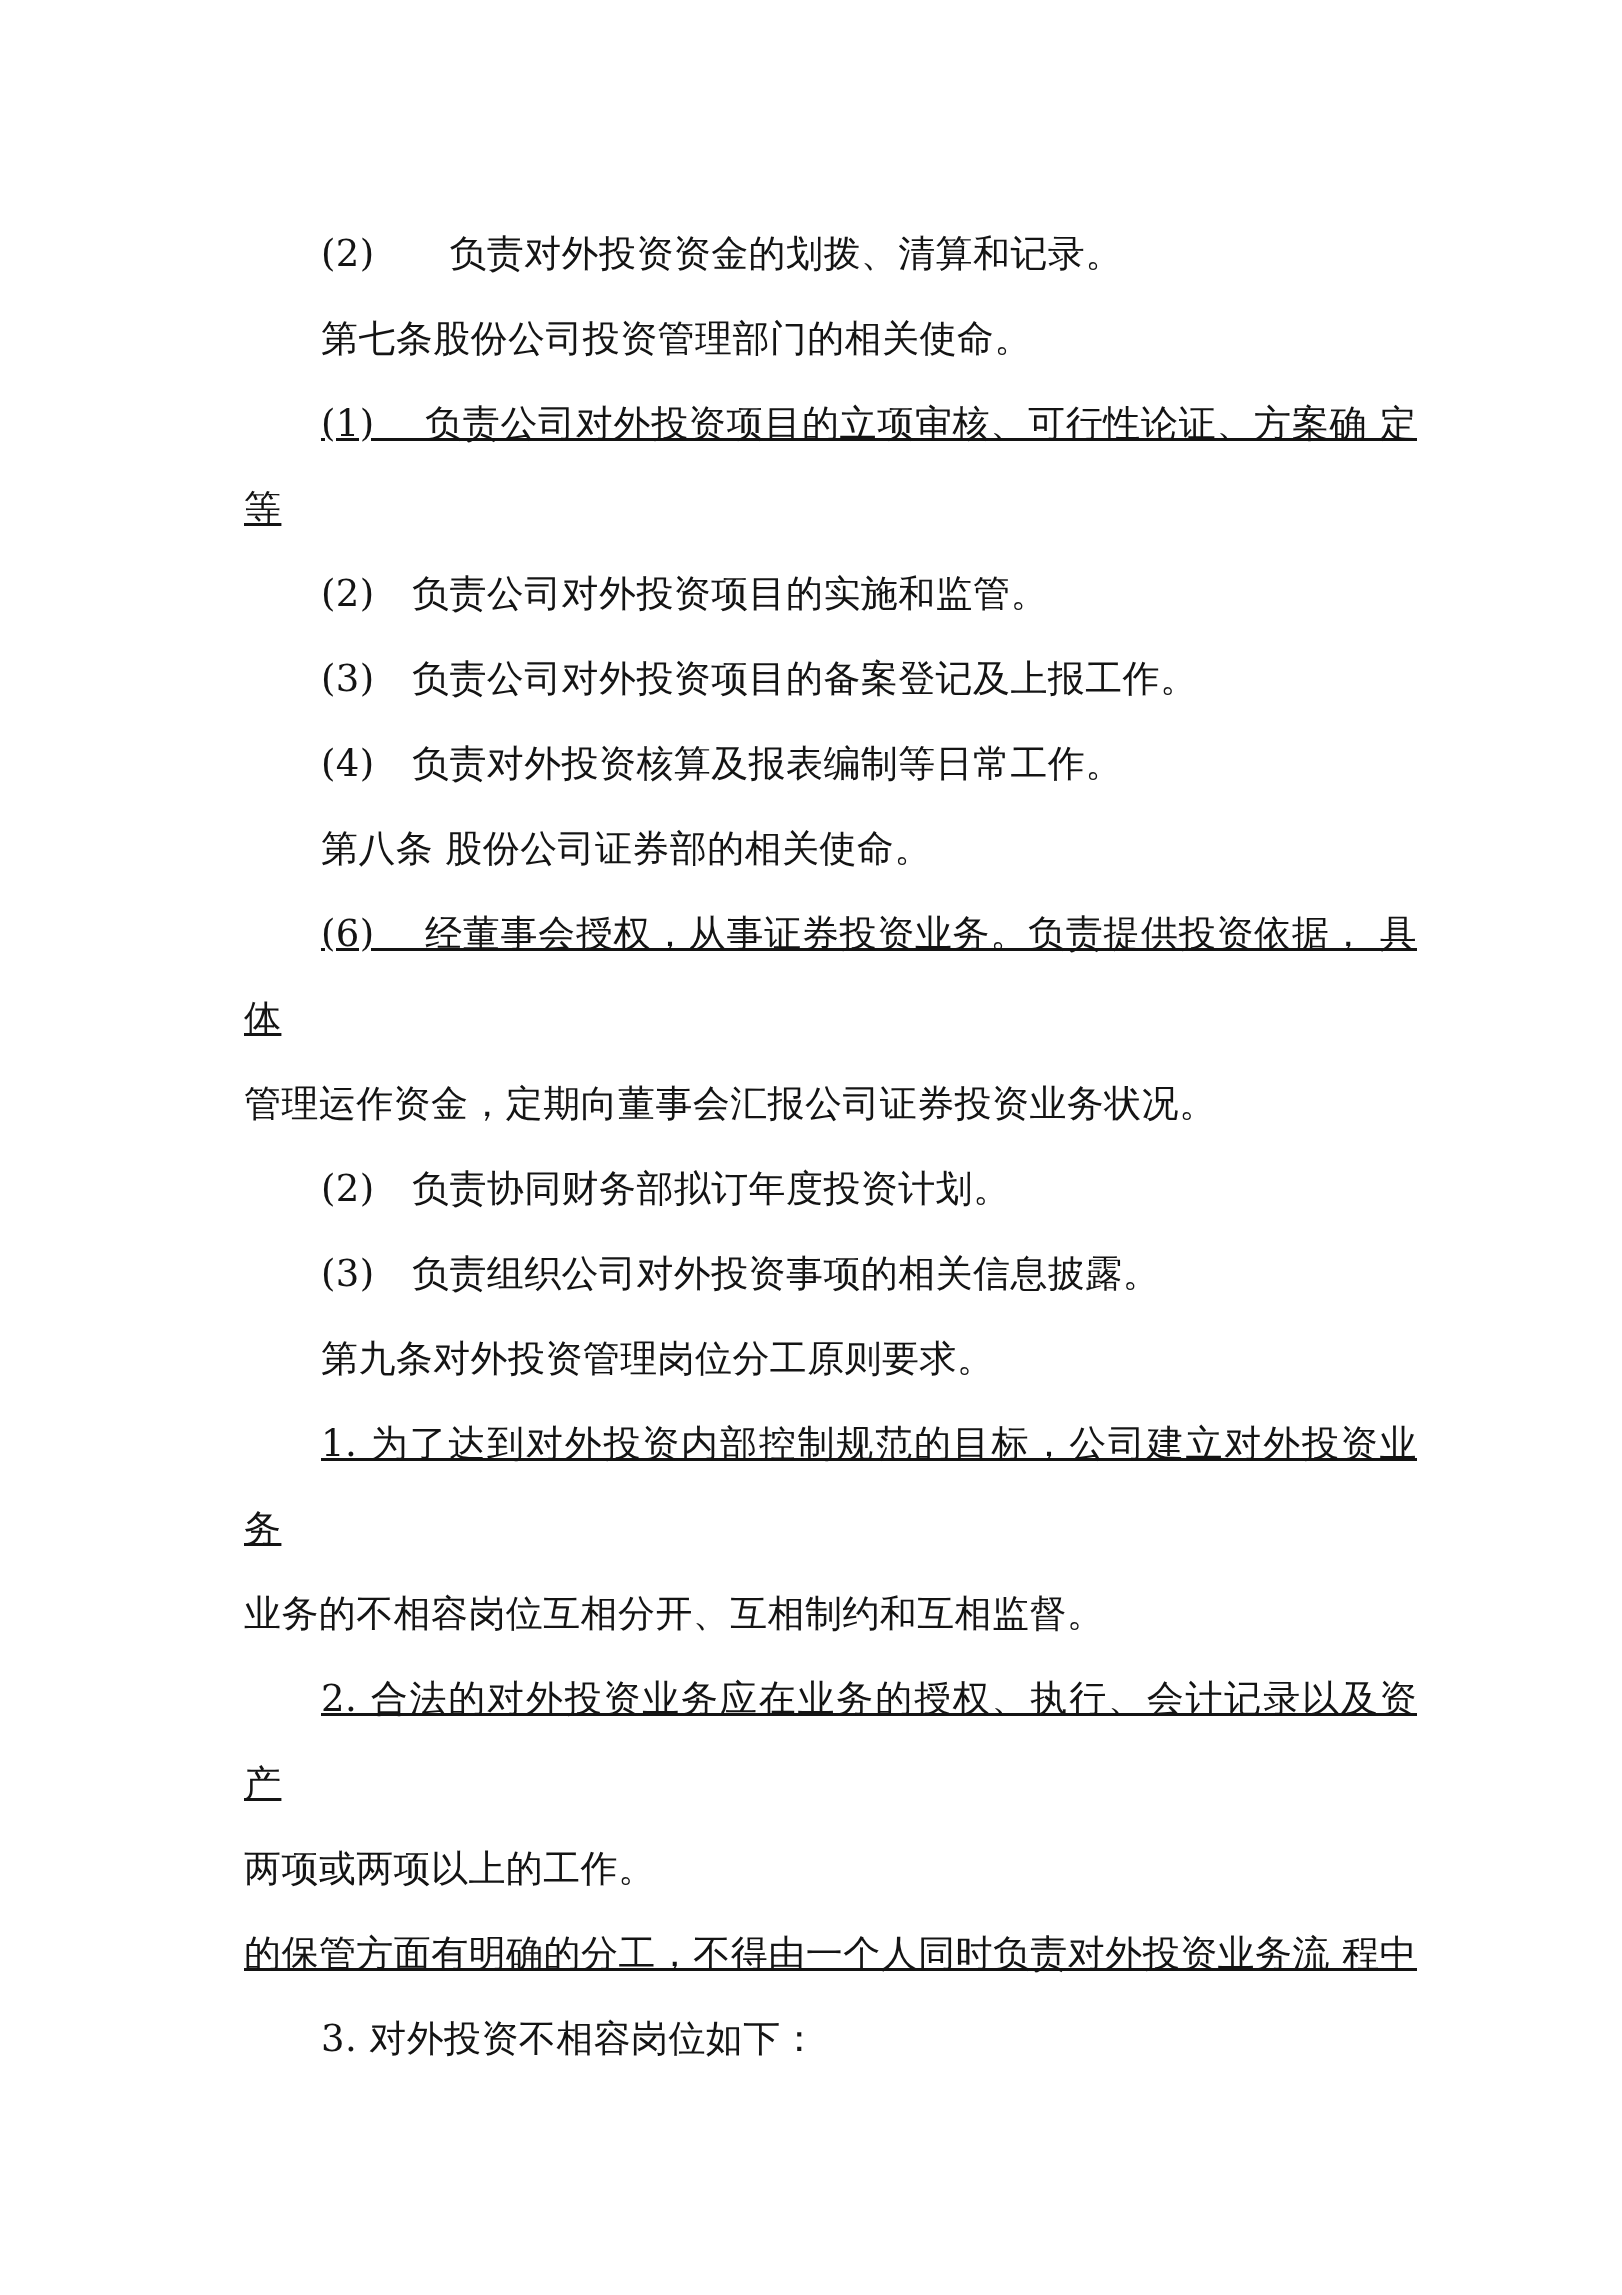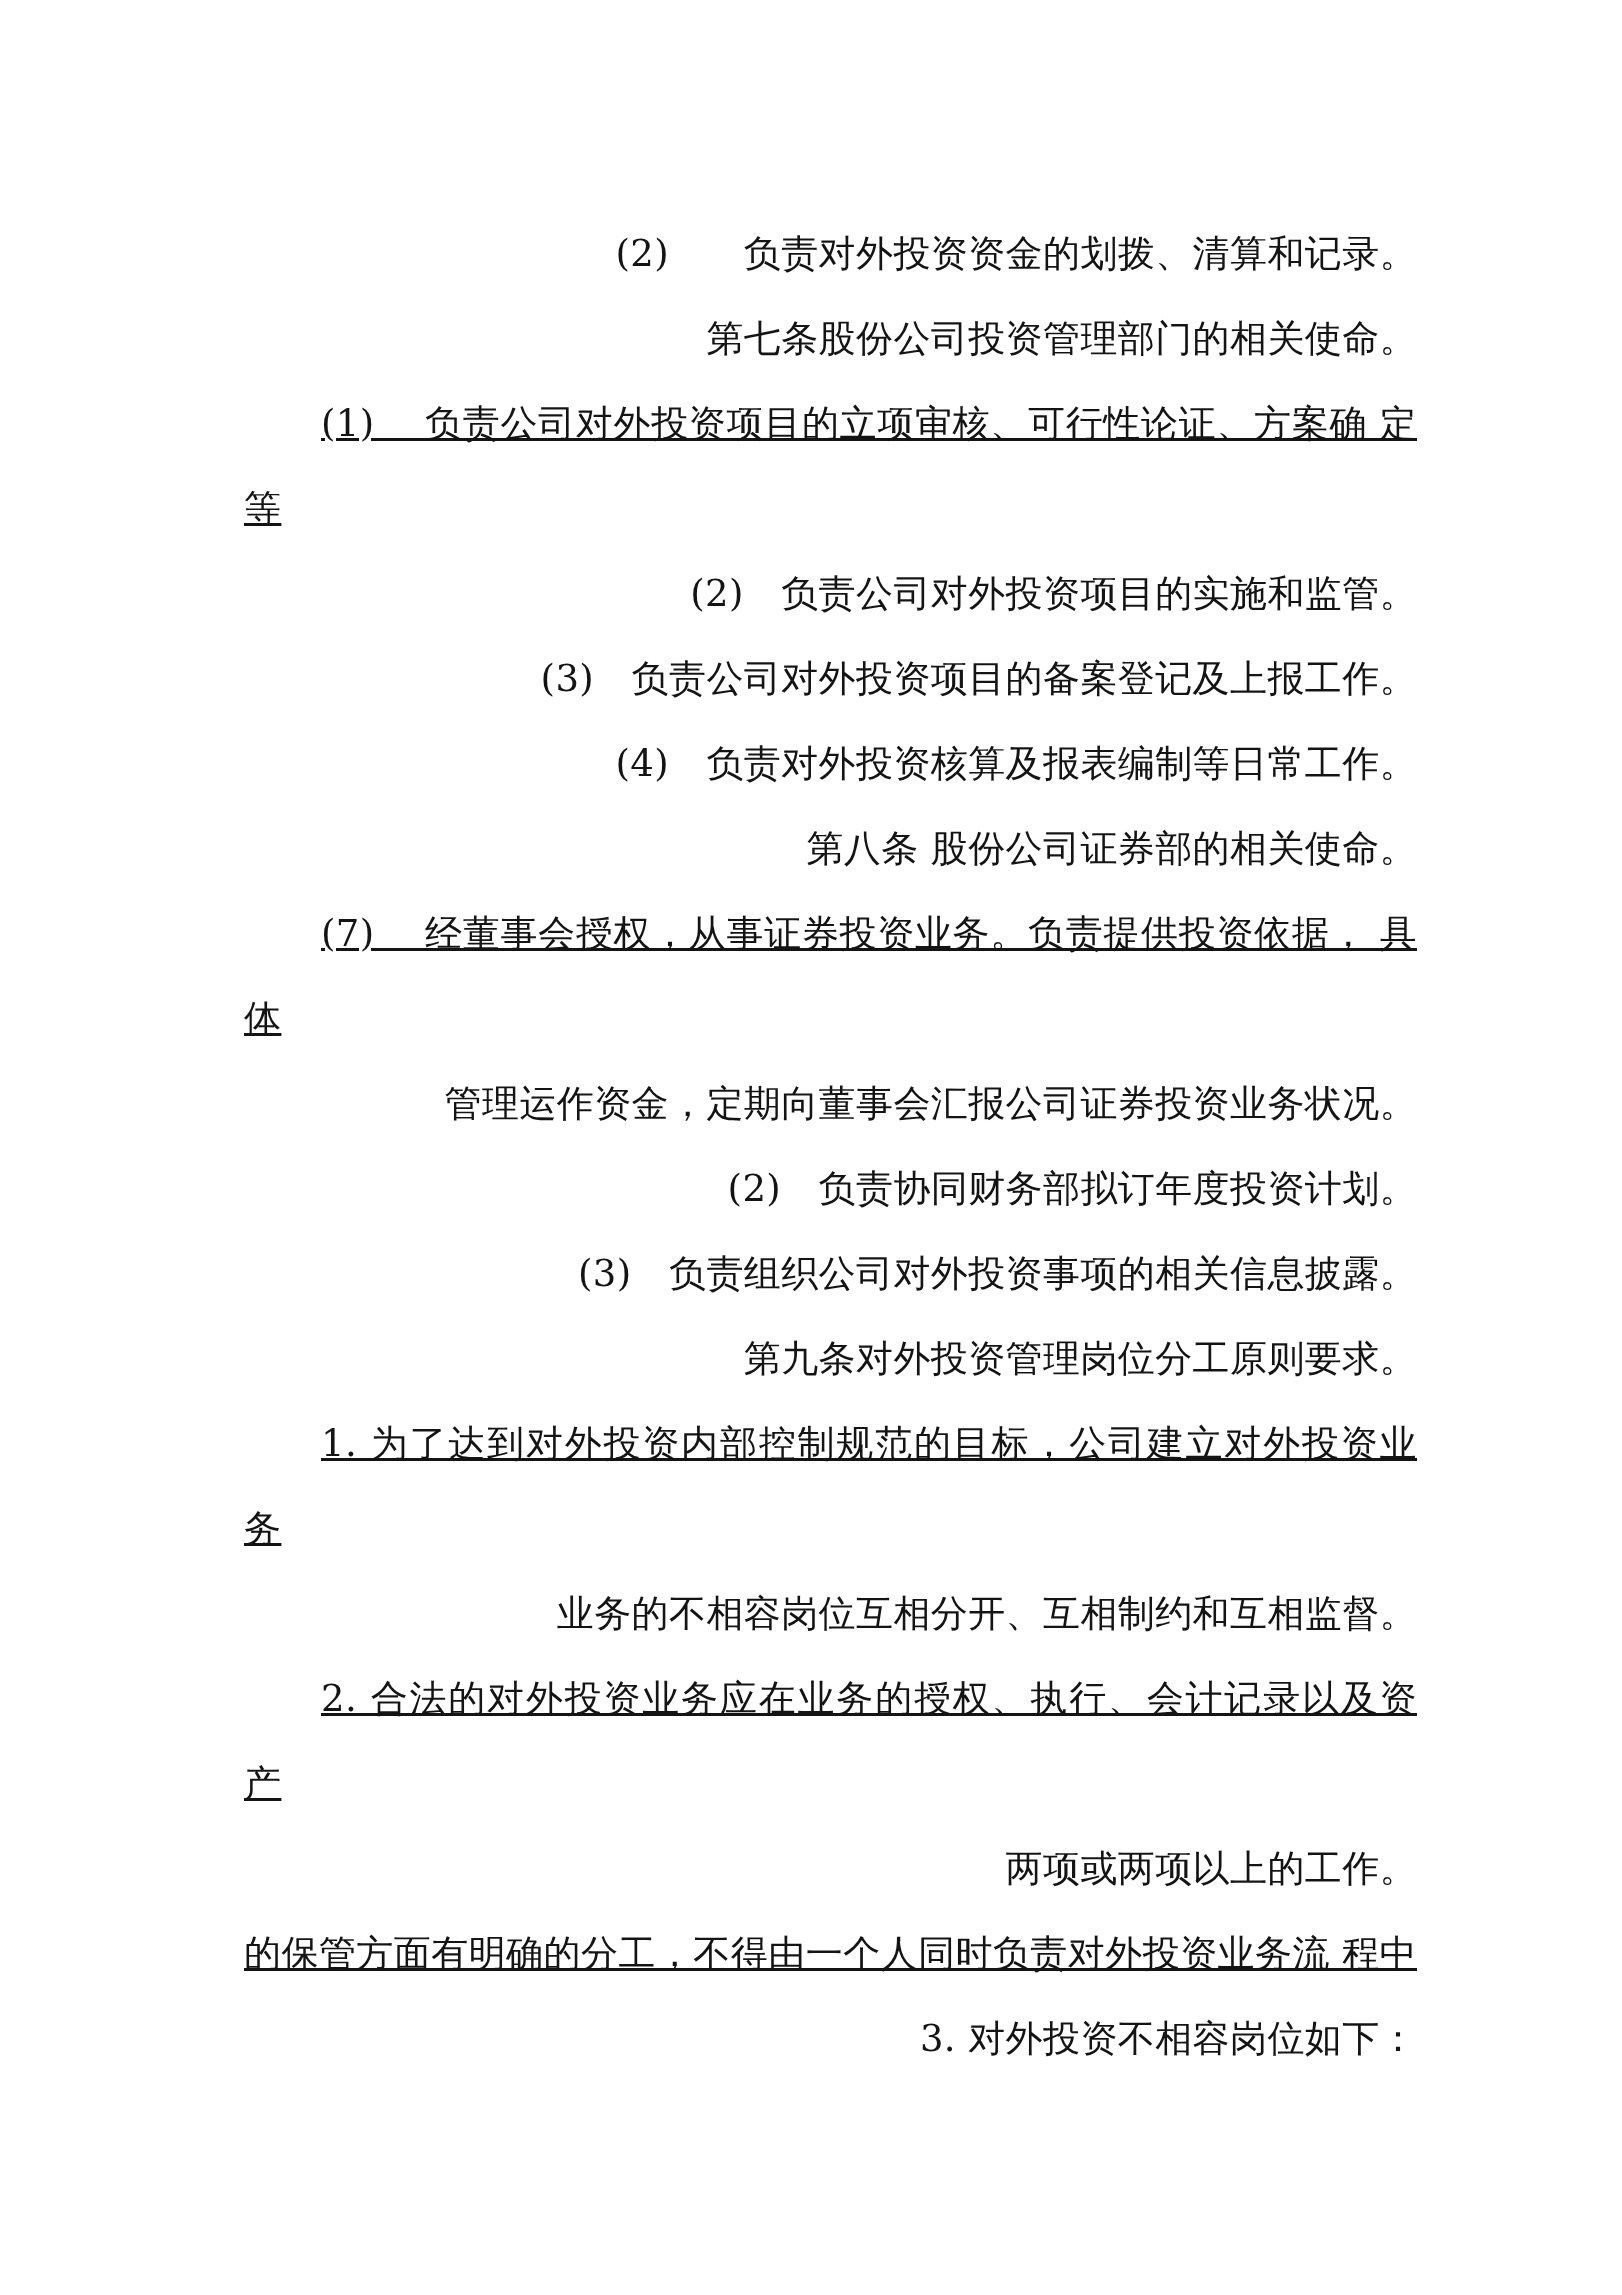--- a/index.html
+++ b/index.html
@@ -21,21 +21,21 @@
     left: 244px;
     top: 211px;
     width: 1173px;
     font-size: 37px;
     line-height: 85px;
     letter-spacing: 0.4px;
   }
   .line {
     min-height: 85px;
     white-space: normal;
-    text-align: right;
+    text-align: left;
   }
   .line.indent {
     text-indent: 77px;
   }
   .line.fill {
     text-align: justify;
     text-align-last: justify;
     text-decoration: underline;
   }
 </style>
@@ -44,21 +44,21 @@
 
 <div class="page">
   <div class="text-block">
     <div class="line indent">(2)　　负责对外投资资金的划拨、清算和记录。</div>
     <div class="line indent">第七条股份公司投资管理部门的相关使命。</div>
     <div class="line indent fill">(1)　 负责公司对外投资项目的立项审核、可行性论证、方案确 定等</div>
     <div class="line indent">(2)　负责公司对外投资项目的实施和监管。</div>
     <div class="line indent">(3)　负责公司对外投资项目的备案登记及上报工作。</div>
     <div class="line indent">(4)　负责对外投资核算及报表编制等日常工作。</div>
     <div class="line indent">第八条 股份公司证券部的相关使命。</div>
-    <div class="line indent fill">(7)　 经董事会授权，从事证券投资业务。负责提供投资依据， 具体</div>
+    <div class="line indent fill">(6)　 经董事会授权，从事证券投资业务。负责提供投资依据， 具体</div>
     <div class="line">管理运作资金，定期向董事会汇报公司证券投资业务状况。</div>
     <div class="line indent">(2)　负责协同财务部拟订年度投资计划。</div>
     <div class="line indent">(3)　负责组织公司对外投资事项的相关信息披露。</div>
     <div class="line indent">第九条对外投资管理岗位分工原则要求。</div>
     <div class="line indent fill">1. 为了达到对外投资内部控制规范的目标，公司建立对外投资业 务</div>
     <div class="line">业务的不相容岗位互相分开、互相制约和互相监督。</div>
     <div class="line indent fill">2. 合法的对外投资业务应在业务的授权、执行、会计记录以及资 产</div>
     <div class="line">两项或两项以上的工作。</div>
     <div class="line fill">的保管方面有明确的分工，不得由一个人同时负责对外投资业务流 程中</div>
     <div class="line indent">3. 对外投资不相容岗位如下：</div>

